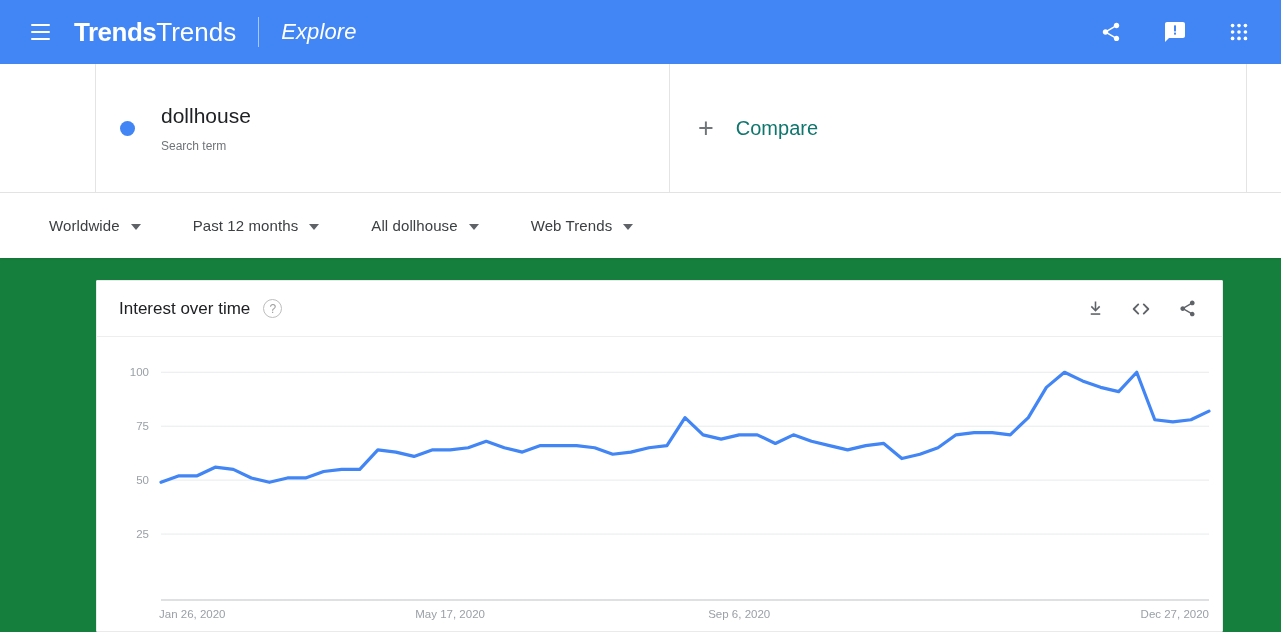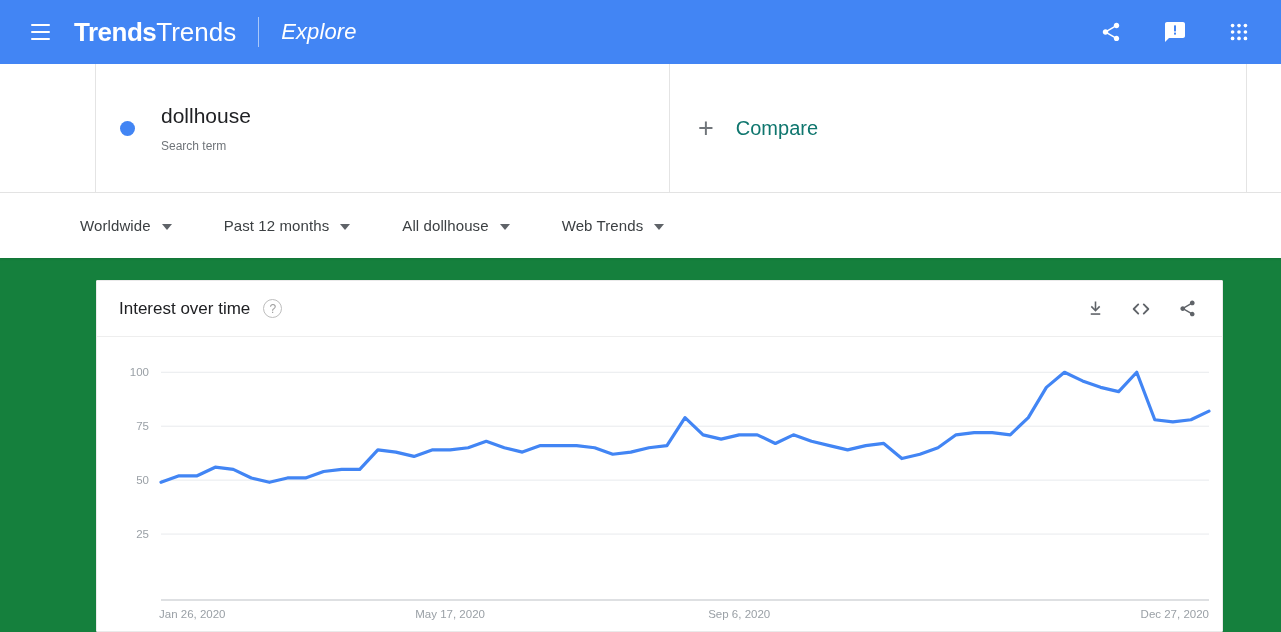--- a/index.html
+++ b/index.html
@@ -145,21 +145,21 @@
     flex: 0 0 35px;
     border-left: 1px solid #e4e4e4;
   }
 
   
   .filter-bar {
     height: 65px;
     background: #fff;
     display: flex;
     align-items: center;
-    padding-left: 80px;
+    padding-left: 49px;
     box-shadow: 0 1px 2px rgba(0,0,0,0.10);
     position: relative;
     z-index: 2;
   }
   .filter {
     display: flex;
     align-items: center;
     margin-right: 52px;
     cursor: pointer;
   }

